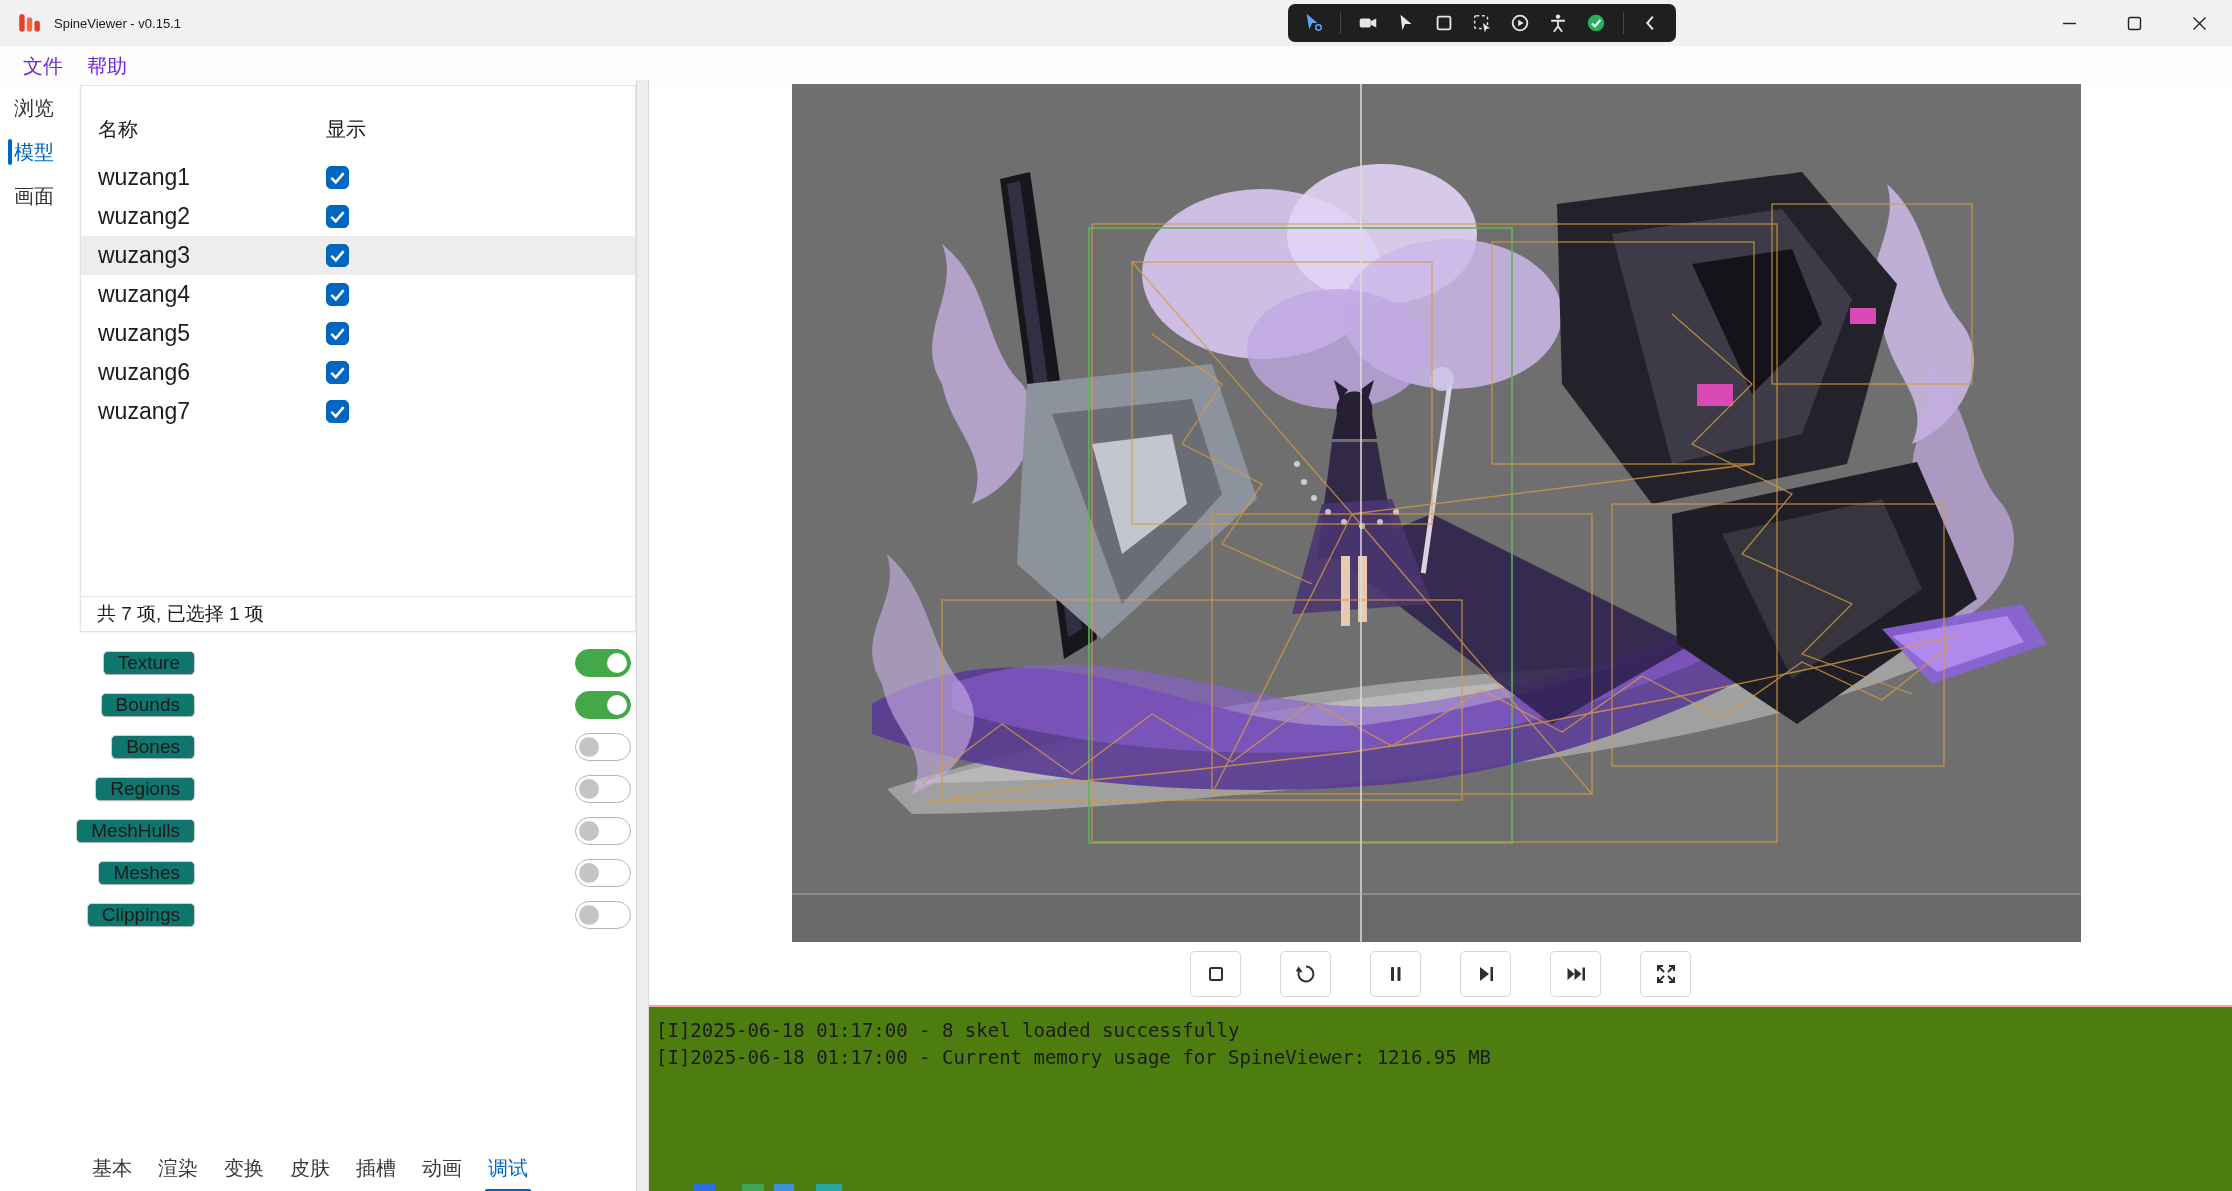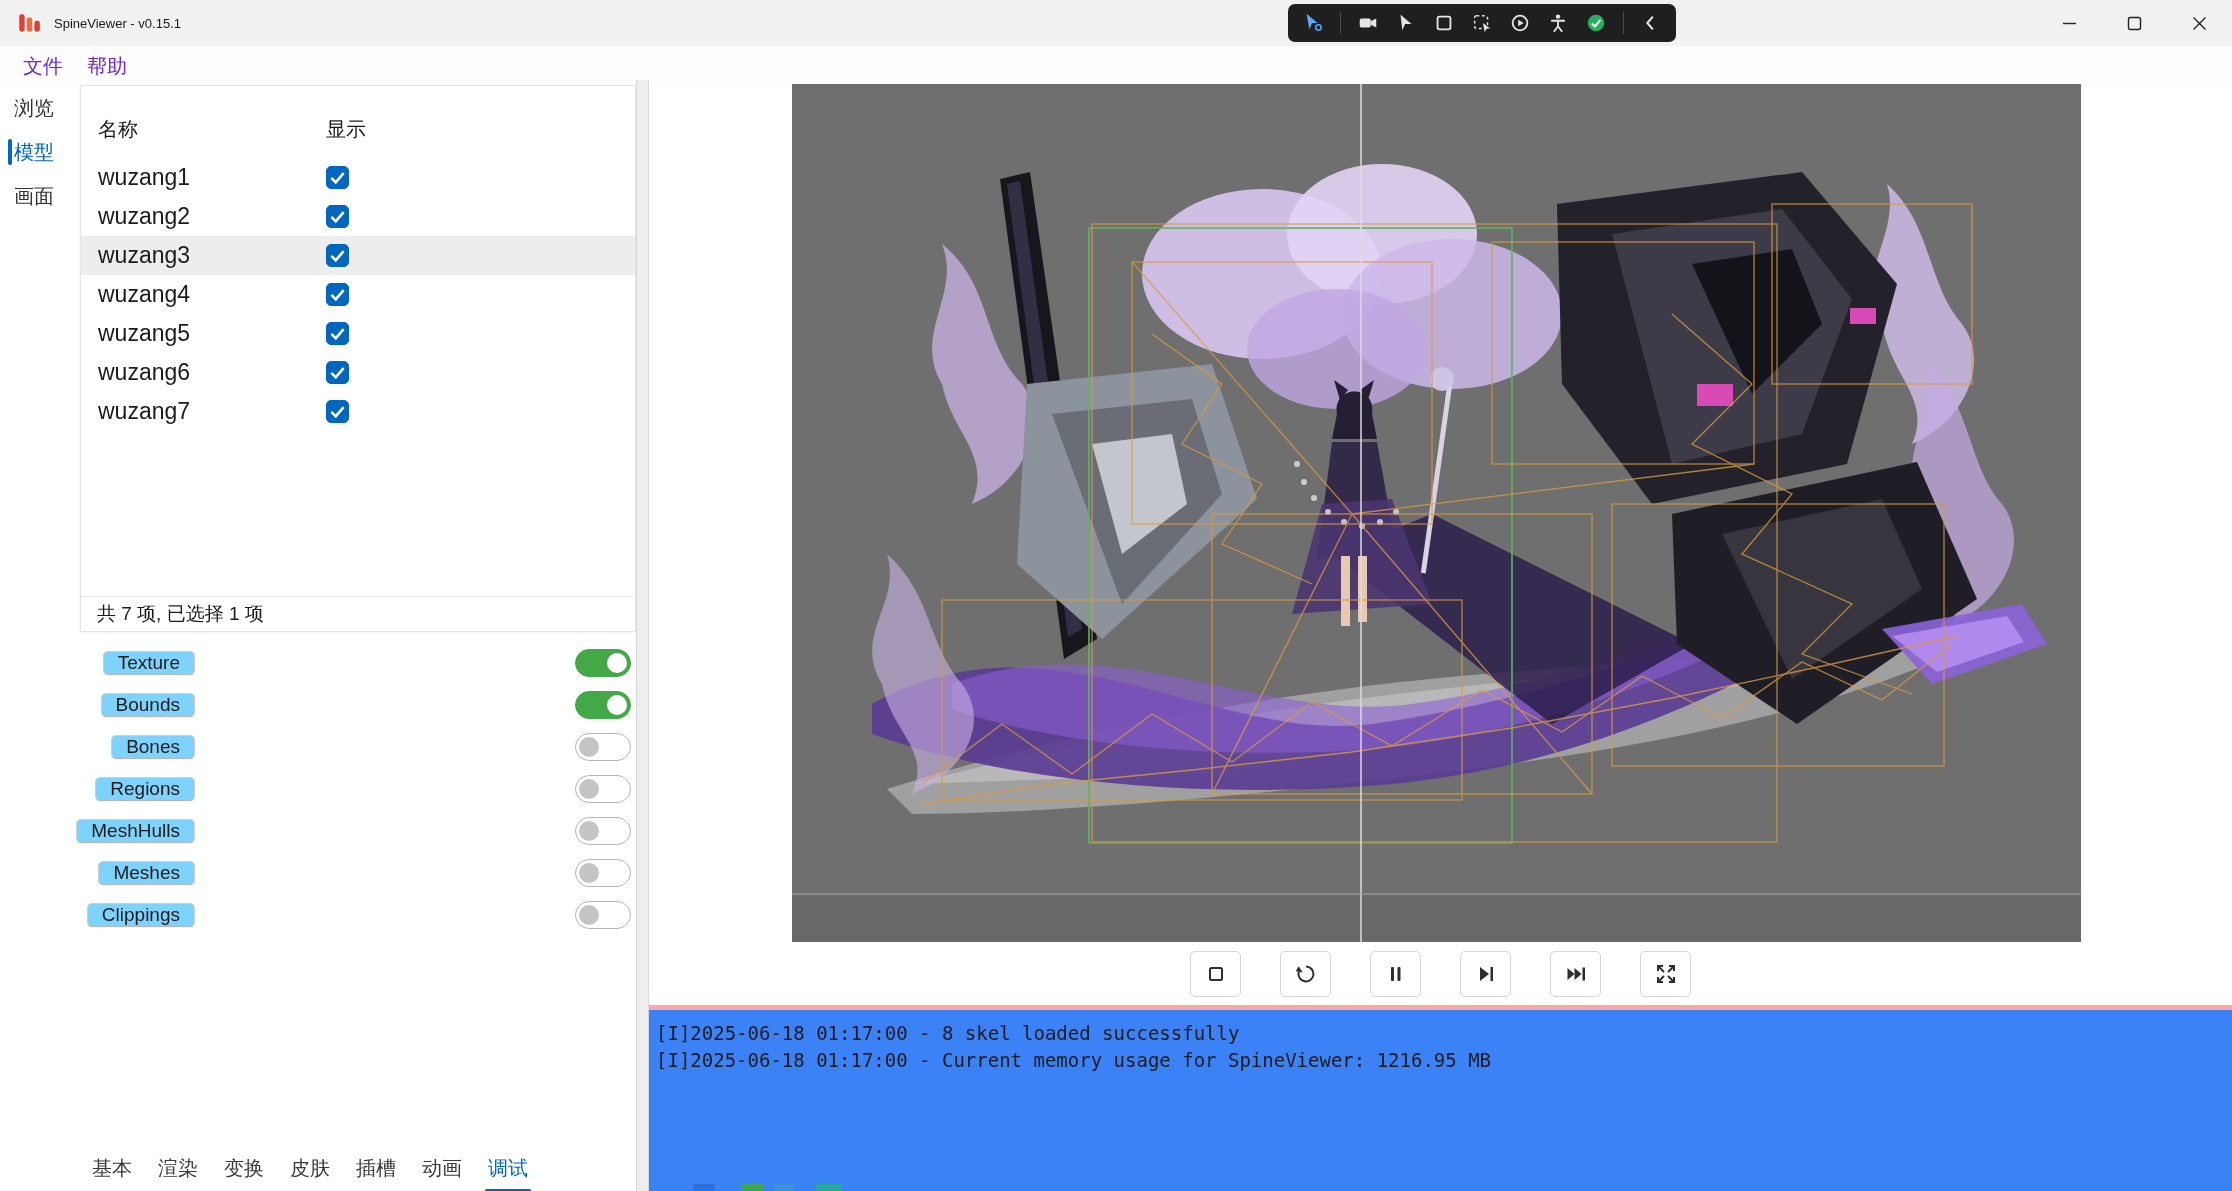--- a/index.html
+++ b/index.html
@@ -45,21 +45,21 @@
   .checkbox svg{display:none;width:100%;height:100%;}
   .checkbox.checked{background:#0067c0;border-color:#0067c0;}
   .checkbox.checked svg{display:block;}
   .status-row{position:absolute;left:0;right:0;bottom:0;height:34px;border-top:1px solid #e6e6e6;
               display:flex;align-items:center;padding-left:16px;font-size:19px;}
 
   
   .debug-rows{position:absolute;left:80px;top:642px;width:556px;}
   .trow{display:flex;align-items:center;height:42px;}
   .btncell{width:115px;display:flex;justify-content:flex-end;}
-  .tbtn{font-family:"Liberation Sans",sans-serif;font-size:19px;color:#1b1b1b;background:#7dd3fc;
+  .tbtn{font-family:"Liberation Sans",sans-serif;font-size:19px;color:#1b1b1b;background:#0f766e;
         border:1px solid #d0d0d0;border-bottom-color:#b5b5b5;border-radius:5px;padding:0 14px;
         box-shadow:0 1px 0 rgba(0,0,0,.04);white-space:nowrap;}
   .toggle{position:relative;margin-left:auto;margin-right:5px;width:56px;height:28px;
           border-radius:14px;border:1px solid #b5b5b5;background:#fff;box-sizing:border-box;}
   .toggle .knob{position:absolute;left:3px;top:3px;width:20px;height:20px;border-radius:50%;background:#c4c4c4;}
   .toggle.on{background:#43a948;border-color:#43a948;}
   .toggle.on .knob{left:31px;background:#fff;}
 
   
   .left-tabs{position:absolute;left:80px;top:1146px;width:556px;height:45px;display:flex;
@@ -77,22 +77,22 @@
   .viewport{position:absolute;left:792px;top:84px;width:1289px;height:858px;background:#6f6f6f;}
 
   
   .playback-bar{position:absolute;left:649px;top:946px;width:1583px;height:56px;display:flex;
                 align-items:center;justify-content:center;gap:39px;}
   .pb-btn{width:51px;height:46px;background:#fff;border:1px solid #d6d6d6;border-radius:5px;
           display:flex;align-items:center;justify-content:center;padding:0;}
   .pb-btn svg{width:24px;height:24px;}
 
   
-  .log-panel{position:absolute;left:649px;top:1005px;right:0;bottom:0;background:#3b82f6;
-             border-top:5px solid #fca5a5;padding:10px 0 15px 7px;box-sizing:border-box;}
+  .log-panel{position:absolute;left:649px;top:1005px;right:0;bottom:0;background:#4d7c0f;
+             border-top:2px solid #fca5a5;padding:10px 0 15px 7px;box-sizing:border-box;}
   .log-line{font-family:"DejaVu Sans Mono",monospace;font-size:19px;line-height:27px;color:#1c1c1c;
             white-space:pre;}
 
   
   .slivers{position:absolute;left:693px;bottom:0;height:7px;display:flex;}
   .sliver{height:7px;}
 </style>
 </head>
 <body>
 

